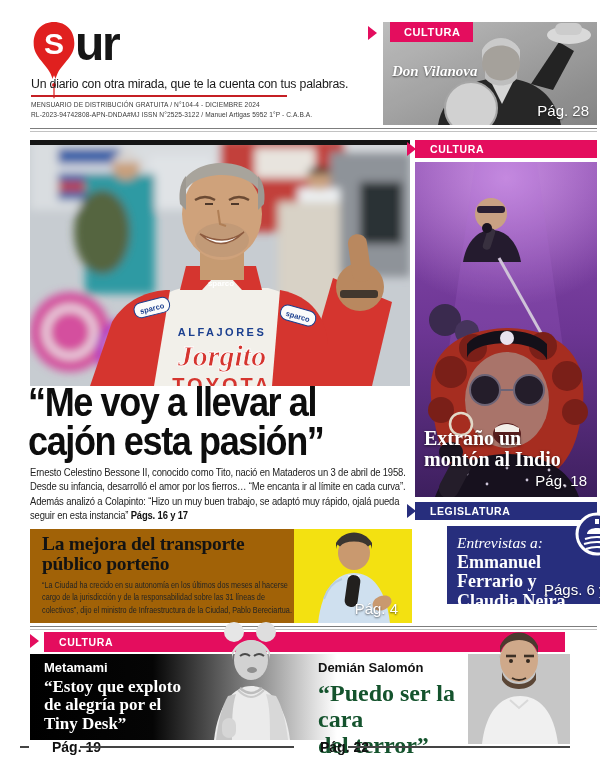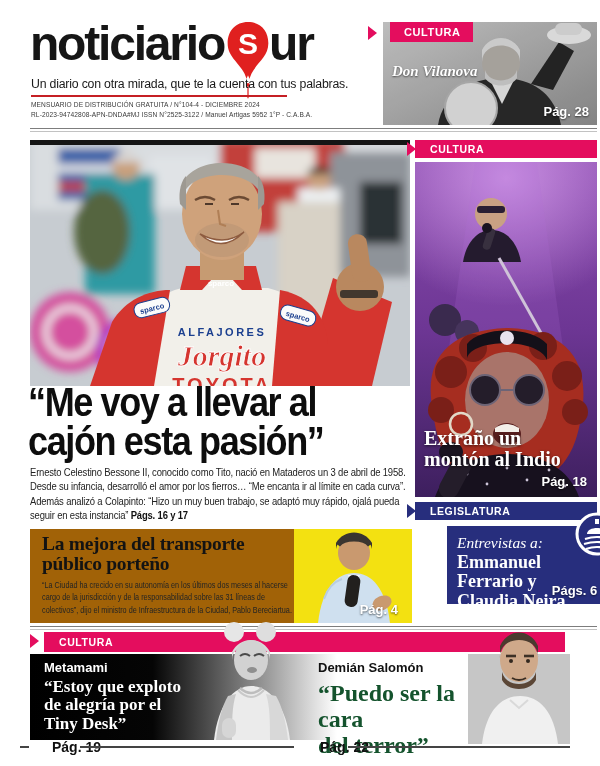--- a/index.html
+++ b/index.html
@@ -26,21 +26,21 @@
        padding:4px 12px 4px 14px;display:inline-block;}
   .tagbar{background:#e40d5e;color:#fff;font-weight:bold;font-size:10.5px;letter-spacing:0.6px;
           height:18px;line-height:18px;padding-left:15px;}
   .tagbar.navy{background:#272e7d;}
 
   
   .ph-name{font-style:italic;font-weight:bold;color:#fff;font-family:"Liberation Serif",serif;
            text-shadow:0 1px 2px rgba(0,0,0,.6);}
   .ph-quote{font-weight:bold;color:#fff;font-family:"Liberation Serif",serif;line-height:1.06;
             text-shadow:0 1px 3px rgba(0,0,0,.65);}
-  .pg{font-size:13px;font-weight:bold;color:#fff;text-shadow:0 1px 2px rgba(0,0,0,.6);}
+  .pg{font-size:15px;font-weight:normal;color:#fff;text-shadow:0 1px 2px rgba(0,0,0,.6);}
 
   
   .headline{left:28px;top:383px;width:452px;font-size:41px;font-weight:bold;letter-spacing:-1.6px;
             line-height:0.95;color:#0d0d0d;transform:scaleX(.88);transform-origin:left top;}
   .deck{left:30px;top:465px;width:448px;font-size:11px;line-height:1.3;color:#222;
         letter-spacing:-0.2px;transform:scaleX(.86);transform-origin:left top;}
   .deck b{font-weight:bold;color:#111;}
 
   
   .ybox{left:30px;top:529px;width:382px;height:94px;background:#a16207;}
@@ -64,21 +64,20 @@
   .bquote{font-weight:bold;font-family:"Liberation Serif",serif;line-height:1.08;}
   .pgline{height:2px;background:#444;}
   .pglabel{font-size:14px;font-weight:bold;color:#111;margin-left:17px;}
 </style>
 </head>
 <body>
 
 <div id="page">
 
   <div class="abs logo-row">
-    <span class="logo-word">noticiario</span>
     <svg class="logo-pin" viewBox="0 0 52 92">
       <path d="M26,2 C12,2 3,12 3,26 C3,41 15,47 22,60 L26,70 L30,60 C37,47 49,41 49,26 C49,12 40,2 26,2 Z" fill="#e0201f"></path>
       <text x="26" y="38" text-anchor="middle" font-size="34" font-weight="bold" fill="#ffffff" font-family="Liberation Sans, sans-serif">S</text>
       <polygon points="26,62 20,76 26,88 32,76" fill="#ffffff"></polygon>
       <circle cx="26" cy="73" r="2.2" fill="#e0201f"></circle>
       <line x1="26" y1="75" x2="26" y2="88" stroke="#e0201f" stroke-width="1.4"></line>
     </svg>
     <span class="logo-word">ur</span>
   </div>
   <div class="abs tagline">Un diario con otra mirada, que te la cuenta con tus palabras.</div>

